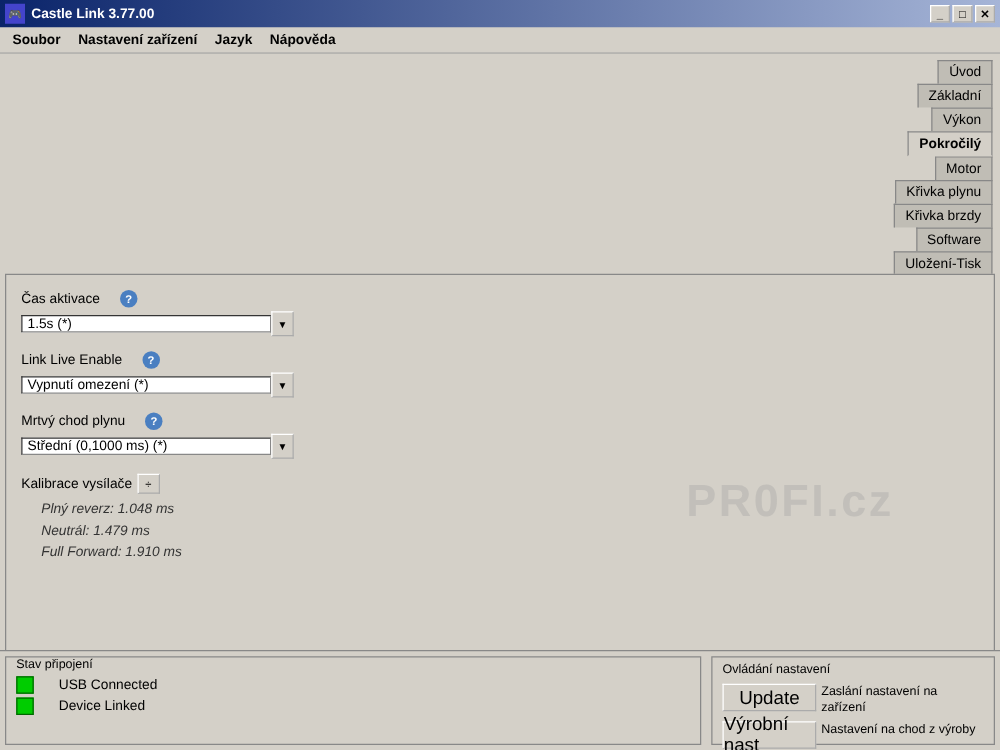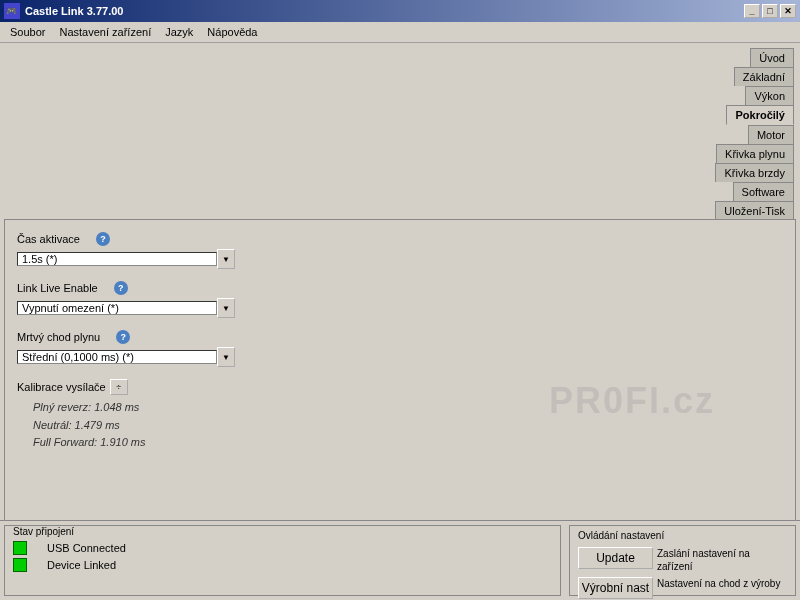--- a/index.html
+++ b/index.html
@@ -61,20 +61,21 @@
       font-weight: bold;
     }
 
     
     .menu-bar {
       background: #d4d0c8;
       display: flex;
       padding: 2px 4px;
       gap: 2px;
       border-bottom: 1px solid #a0a0a0;
+      font-weight: bold;
     }
     .menu-item {
       padding: 2px 6px;
       cursor: pointer;
       font-size: 11px;
     }
 
     
     .main-content {
       background: #d4d0c8;
@@ -271,21 +272,21 @@
     }
     .action-btn {
       width: 75px;
       height: 22px;
       background: #d4d0c8;
       border: 1px outset #fff;
       display: flex;
       align-items: center;
       justify-content: center;
       cursor: pointer;
-      font-size: 12px;
+      font-size: 15px;
     }
     .action-desc {
       font-size: 10px;
       max-width: 130px;
       line-height: 1.3;
     }
   </style>
 </head>
 <body>
 

